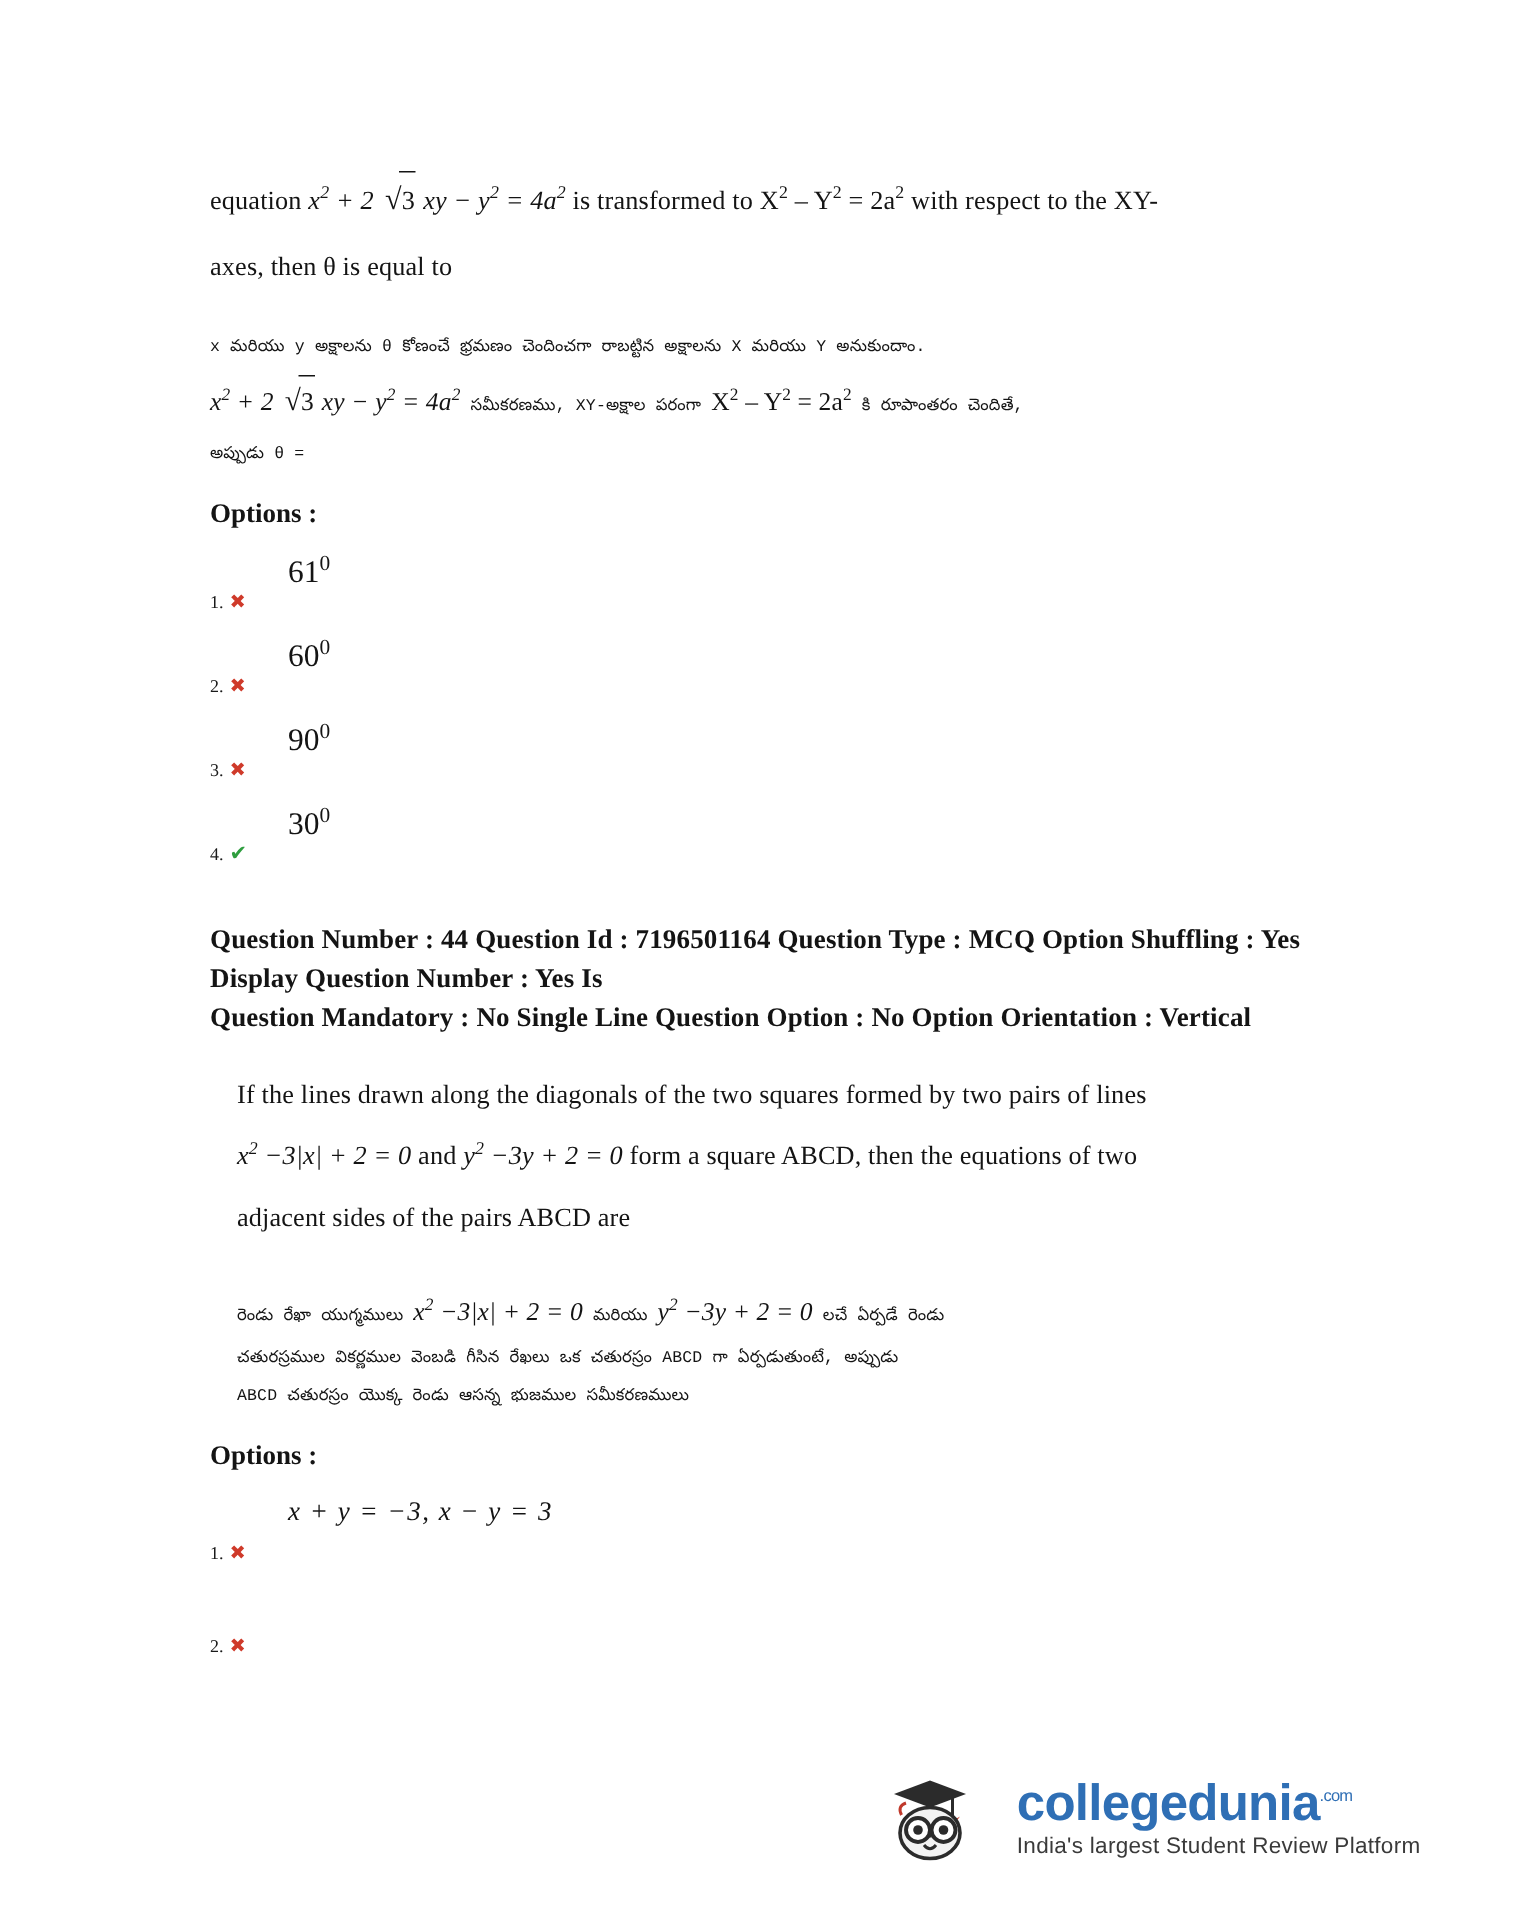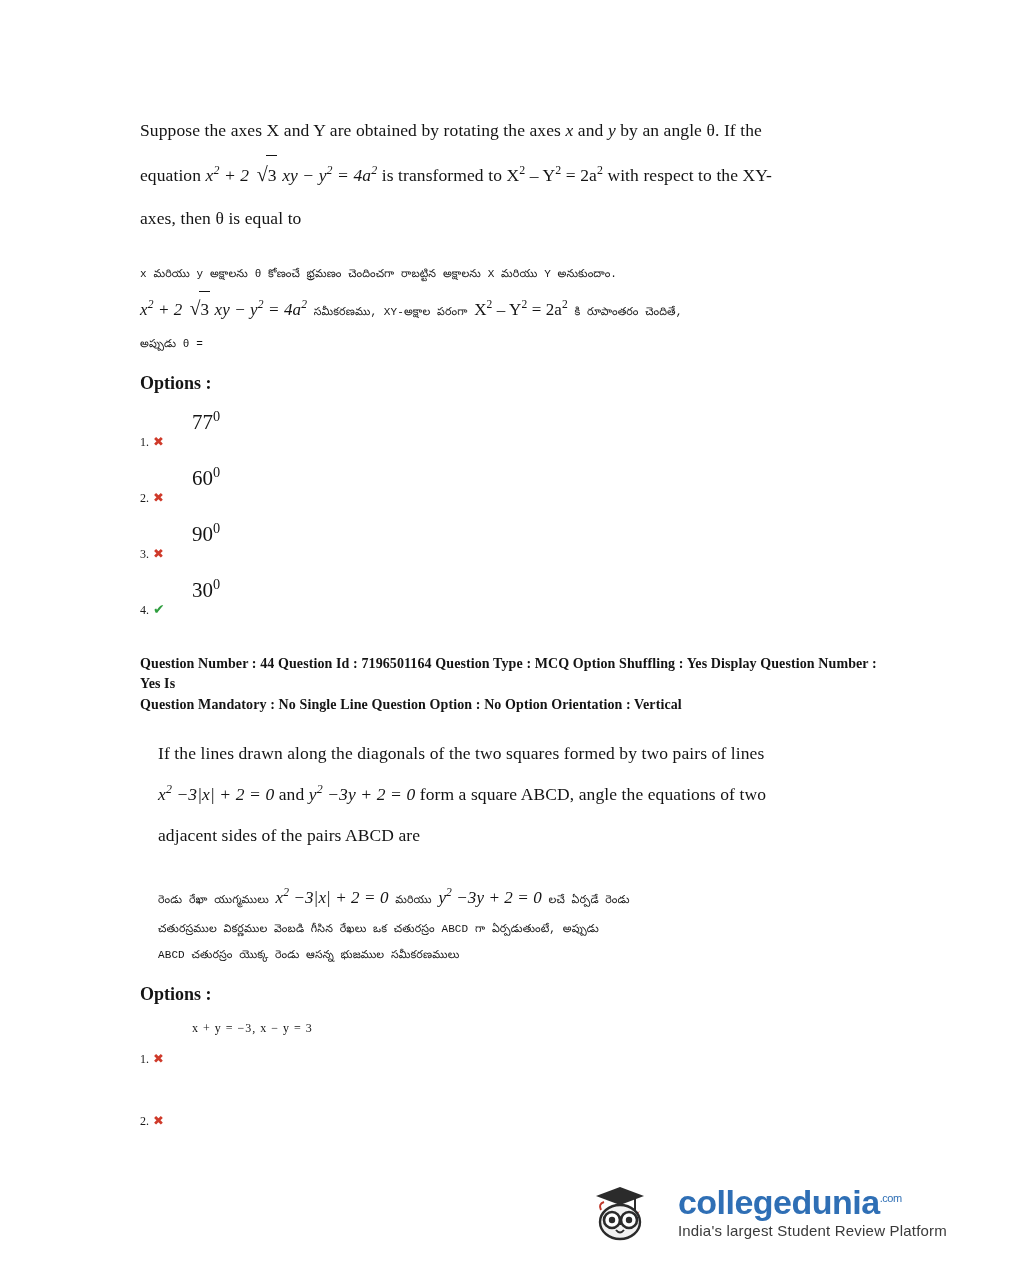--- a/index.html
+++ b/index.html
@@ -91,28 +91,29 @@
     margin-left: 4px;
     font-family: "DejaVu Sans", sans-serif;
   }
   .opt-text {
     font-family: "Liberation Serif", serif;
     font-size: 21px;
     padding-top: 6px;
     display: block;
   }
   .opt-text.small {
-    font-size: 12px;
+    font-size: 18px;
+    font-style: italic;
     letter-spacing: 1px;
   }
 
   .meta {
     font-family: "Liberation Serif", serif;
     font-weight: bold;
-    font-size: 14px;
+    font-size: 18px;
     line-height: 1.45;
     margin: 26px 0 18px 0;
     letter-spacing: .1px;
   }
 
   .logo-wrap {
     position: absolute;
     right: 78px;
     bottom: 42px;
     display: flex;
@@ -149,42 +150,39 @@
 </style>
 </head>
 <body>
 
 <div class="page">
 
   <div class="qblock">
 
     <div class="stem stem-en">
       <div>
-        <span>Suppose the axes X and Y are obtained by rotating the axes </span><i class="v">x</i><span> and </span><i class="v">y</i><span> by an angle θ. If the</span>
-      </div>
-      <div>
         <span>equation </span><span class="mathvar">x<sup>2</sup> + 2 </span><span class="rad"><span class="sym">√</span><span class="overline"></span>3</span><span class="mathvar"> xy − y<sup>2</sup> = 4a<sup>2</sup></span><span> is transformed to </span><span>X<sup>2</sup> – Y<sup>2</sup> = 2a<sup>2</sup></span><span> with respect to the XY-</span>
       </div>
       <div>axes, then θ is equal to</div>
     </div>
 
     <div class="stem stem-te">
       <div class="telugu">x మరియు y అక్షాలను θ కోణంచే భ్రమణం చెందించగా రాబట్టిన అక్షాలను X మరియు Y అనుకుందాం.</div>
       <div>
         <span class="mathvar">x<sup>2</sup> + 2 </span><span class="rad"><span class="sym">√</span><span class="overline"></span>3</span><span class="mathvar"> xy − y<sup>2</sup> = 4a<sup>2</sup></span><span class="telugu"> సమీకరణము, XY-అక్షాల పరంగా </span><span>X<sup>2</sup> – Y<sup>2</sup> = 2a<sup>2</sup></span><span class="telugu"> కి రూపాంతరం చెందితే,</span>
       </div>
       <div class="telugu">అప్పుడు θ =</div>
     </div>
 
     <div class="options-label">Options :</div>
 
     <ul class="opt-list">
       <li class="opt-row">
         <span class="opt-num"><span>1.</span><span class="opt-mark-wrong">✖</span></span>
-        <span class="opt-text"><span>77</span><sup>0</sup></span>
+        <span class="opt-text"><span>61</span><sup>0</sup></span>
       </li>
       <li class="opt-row">
         <span class="opt-num"><span>2.</span><span class="opt-mark-wrong">✖</span></span>
         <span class="opt-text"><span>60</span><sup>0</sup></span>
       </li>
       <li class="opt-row">
         <span class="opt-num"><span>3.</span><span class="opt-mark-wrong">✖</span></span>
         <span class="opt-text"><span>90</span><sup>0</sup></span>
       </li>
       <li class="opt-row">
@@ -197,21 +195,21 @@
   <div class="qblock">
 
     <div class="meta">
       <div>Question Number : 44 Question Id : 7196501164 Question Type : MCQ Option Shuffling : Yes Display Question Number : Yes Is</div>
       <div>Question Mandatory : No Single Line Question Option : No Option Orientation : Vertical</div>
     </div>
 
     <div class="stem stem-en" style="padding-left:18px;">
       <div>If the lines drawn along the diagonals of the two squares formed by two pairs of lines</div>
       <div>
-        <span class="mathvar">x<sup>2</sup> −3|x| + 2 = 0</span><span> and </span><span class="mathvar">y<sup>2</sup> −3y + 2 = 0</span><span> form a square ABCD, angle the equations of two</span>
+        <span class="mathvar">x<sup>2</sup> −3|x| + 2 = 0</span><span> and </span><span class="mathvar">y<sup>2</sup> −3y + 2 = 0</span><span> form a square ABCD, then the equations of two</span>
       </div>
       <div>adjacent sides of the pairs ABCD are</div>
     </div>
 
     <div class="stem stem-te" style="padding-left:18px;">
       <div>
         <span class="telugu">రెండు రేఖా యుగ్మములు </span><span class="mathvar">x<sup>2</sup> −3|x| + 2 = 0</span><span class="telugu"> మరియు </span><span class="mathvar">y<sup>2</sup> −3y + 2 = 0</span><span class="telugu"> లచే ఏర్పడే రెండు</span>
       </div>
       <div class="telugu">చతురస్రముల వికర్ణముల వెంబడి గీసిన రేఖలు  ఒక  చతురస్రం ABCD గా ఏర్పడుతుంటే, అప్పుడు</div>
       <div class="telugu">ABCD  చతురస్రం యొక్క రెండు ఆసన్న భుజముల సమీకరణములు</div>

